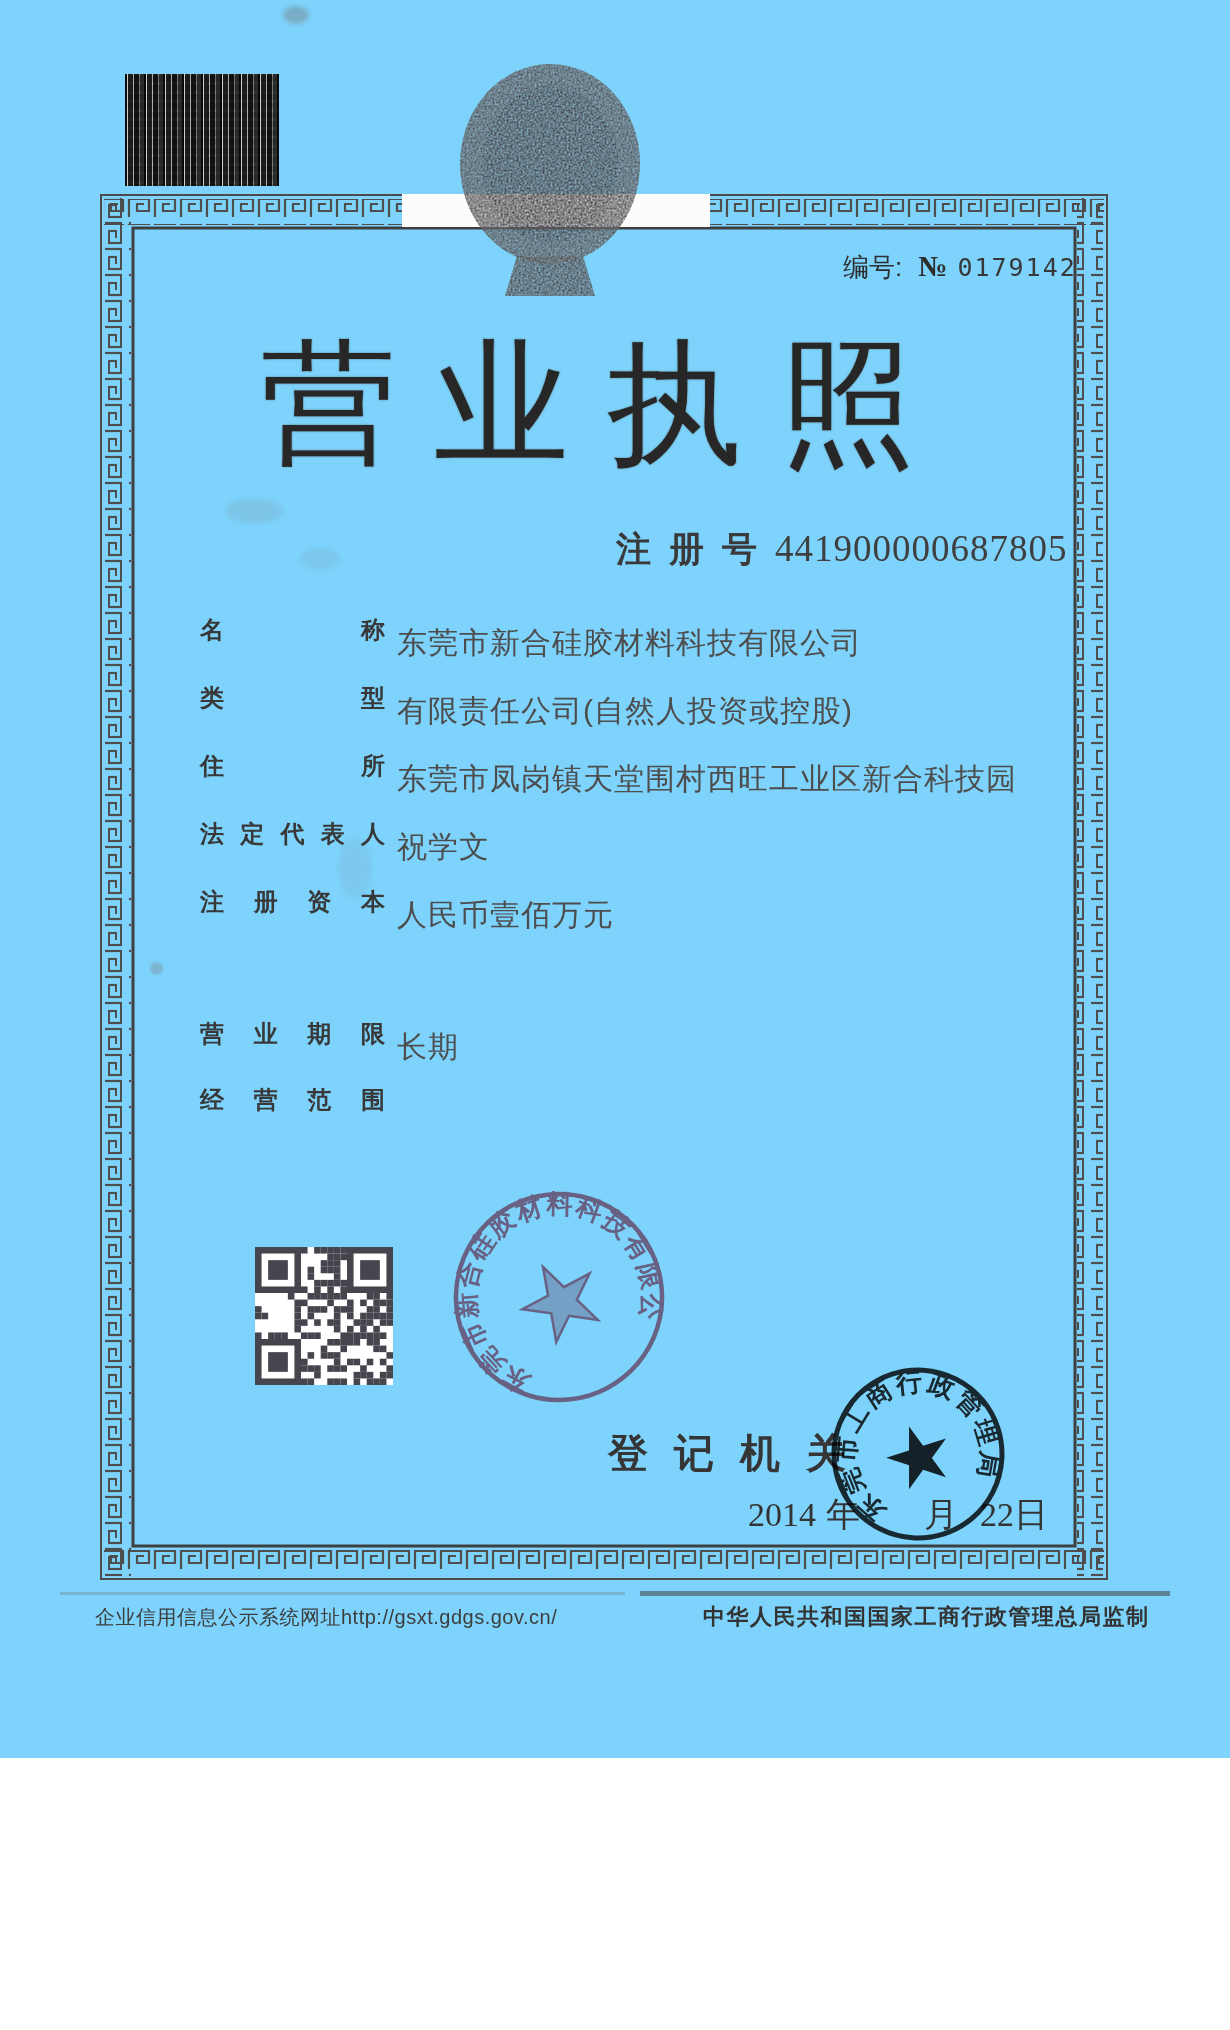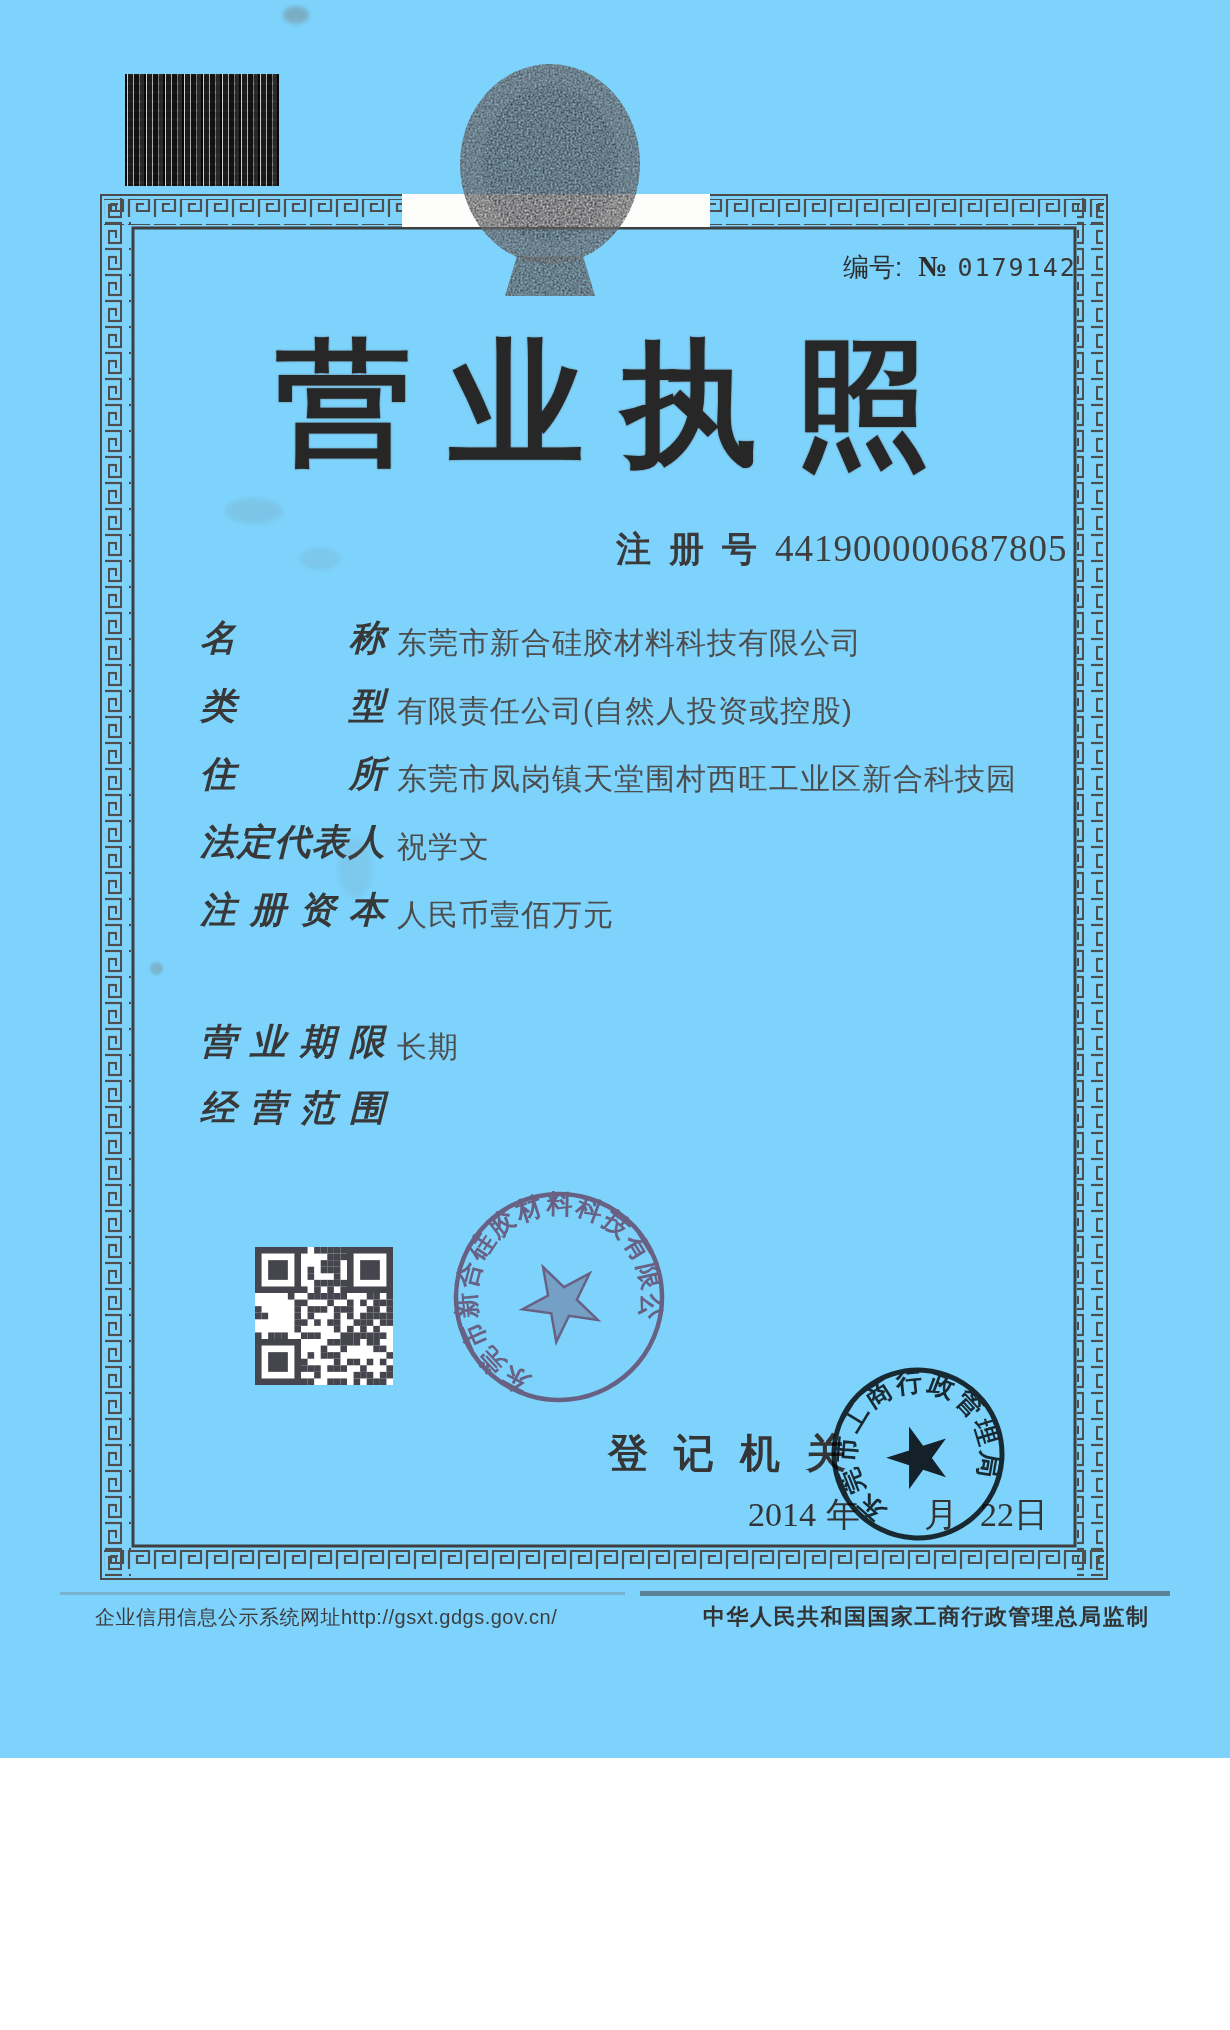--- a/index.html
+++ b/index.html
@@ -14,33 +14,33 @@
       repeating-linear-gradient(0deg, rgba(0,0,0,.28) 0 2px, rgba(255,255,255,.22) 2px 5px, rgba(0,0,0,.12) 5px 9px);
   }
   .emblem{position:absolute;left:455px;top:60px;width:190px;height:242px;}
 
   
   .serial{position:absolute;left:843px;top:250px;font-size:26px;color:#2e2e2e;white-space:nowrap;}
   .serial .no-symbol{font-family:"Liberation Serif",serif;font-weight:bold;font-size:29px;margin:0 10px 0 16px;}
   .serial .no-digits{font-family:"DejaVu Sans Mono",monospace;font-size:25px;letter-spacing:2px;color:#383838;}
 
   
-  .license-title{position:absolute;left:276px;top:320px;font-size:135px;font-weight:700;
+  .license-title{position:absolute;left:261px;top:320px;font-size:135px;font-weight:400;
     letter-spacing:38px;color:#272727;white-space:nowrap;line-height:1.25;
     text-shadow:0 0 2px rgba(90,90,90,.8);}
 
   
   .regline{position:absolute;left:616px;top:526px;white-space:nowrap;}
   .regline .reg-label{font-size:35px;letter-spacing:18px;color:#3a3a3a;font-weight:600;}
   .regline .reg-value{font-family:"Liberation Serif",serif;font-size:37px;color:#3f3f3f;margin-left:0;letter-spacing:1px;}
 
   
   .row{position:absolute;left:200px;display:flex;align-items:flex-start;}
-  .row-label{display:inline-block;width:185px;font-size:36px;font-weight:600;color:#383838;
-    text-align:justify;text-align-last:justify;text-justify:inter-character;line-height:1.2;flex:0 0 auto;font-style:italic;}
+  .row-label{display:inline-block;width:185px;font-size:24px;font-weight:600;color:#383838;
+    text-align:justify;text-align-last:justify;text-justify:inter-character;line-height:1.2;flex:0 0 auto;}
   .row-value{font-size:30px;color:#4d4d4d;margin-left:12px;margin-top:7px;white-space:nowrap;letter-spacing:1px;}
   .row-value.scope{white-space:normal;width:652px;font-size:25px;line-height:38px;margin-left:-44px;margin-top:3px;letter-spacing:0;}
 
   
   .qr{position:absolute;left:255px;top:1247px;width:138px;height:138px;}
 
   
   .issuer{position:absolute;left:608px;top:1426px;font-size:40px;font-weight:600;letter-spacing:26px;color:#353535;white-space:nowrap;}
   .dateline{position:absolute;left:748px;top:1492px;font-size:34px;color:#333;white-space:nowrap;font-family:"Liberation Serif",serif;}
   .dateline .du{margin-left:10px;}

